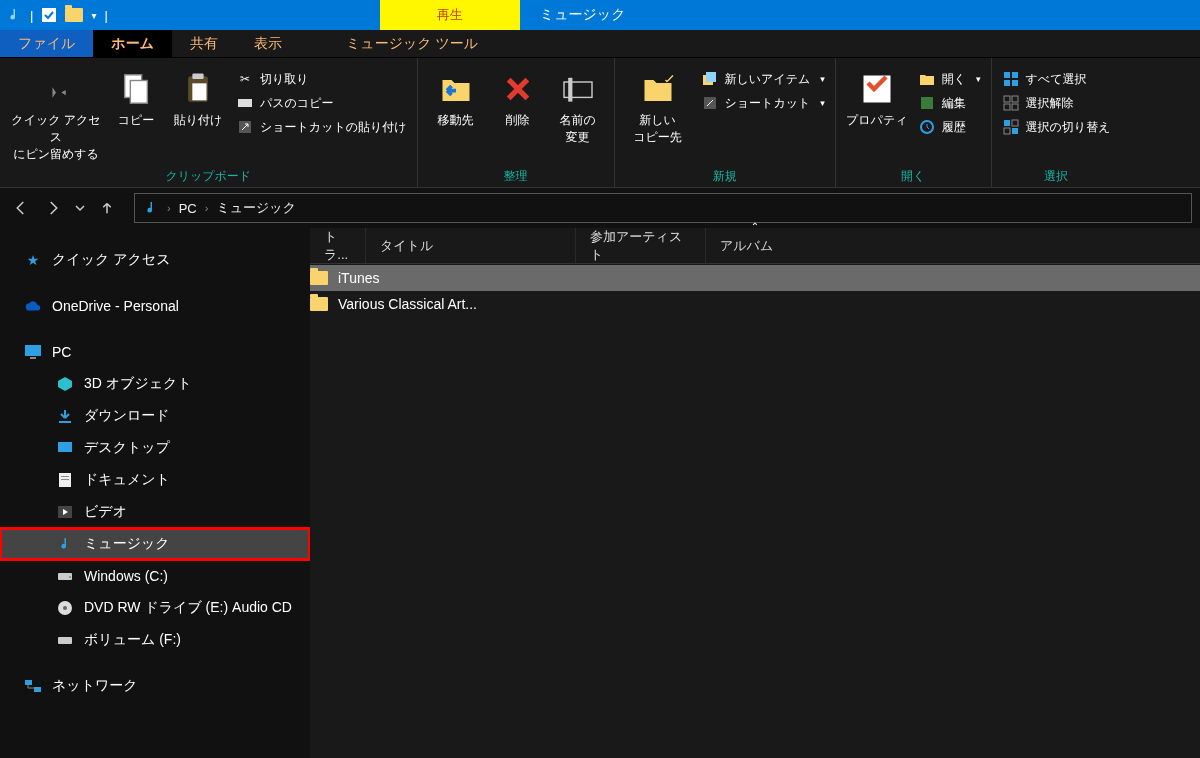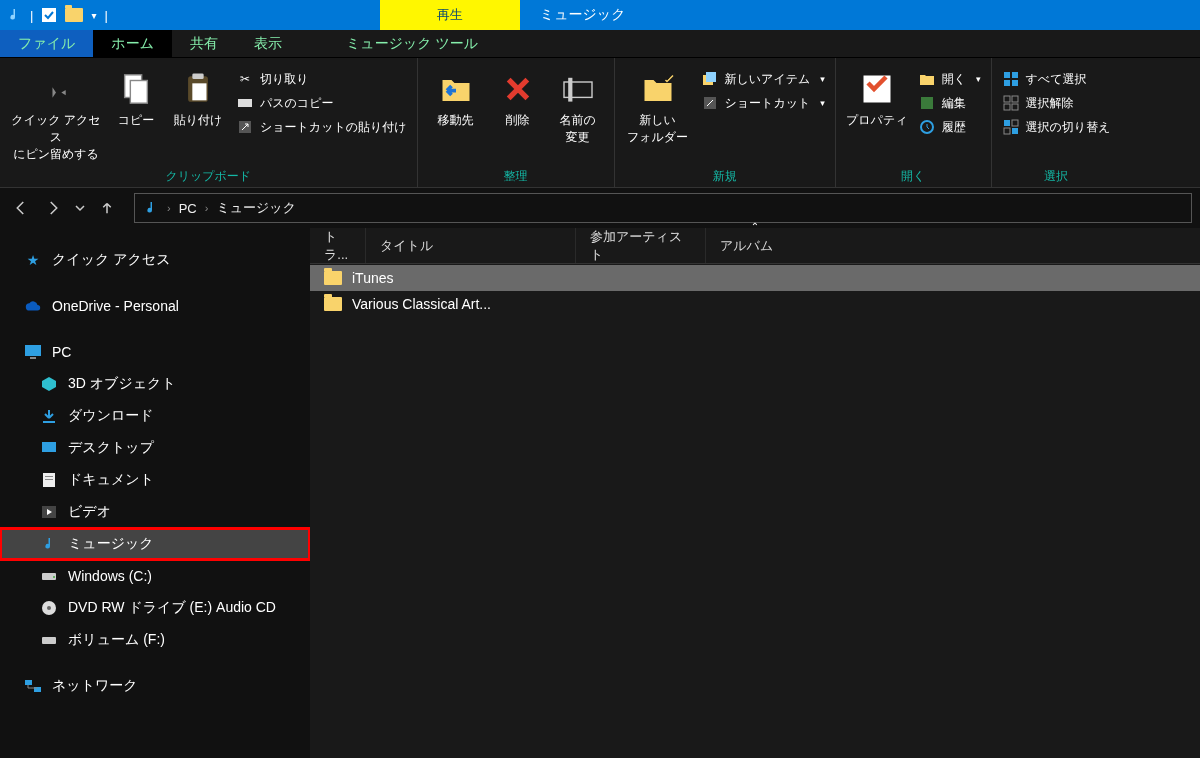--- a/index.html
+++ b/index.html
@@ -1,28 +1,28 @@
 <!DOCTYPE html>
 <html><head>
 <meta charset="utf-8">
 <style>
 * { margin:0; padding:0; box-sizing:border-box; font-family:"Yu Gothic UI","Segoe UI",Meiryo,sans-serif; }
 body { width:1200px; height:758px; background:#191919; color:#fff; overflow:hidden; font-size:13px; }
 
 
 .titlebar { height:30px; background:#0078d7; display:flex; align-items:stretch; }
 .titlebar .qat { display:flex; align-items:center; padding:0 6px; gap:8px; }
-.titlebar .tool-tab { background:#fff700; color:#0c4a6e; width:140px; display:flex; align-items:center; justify-content:center; font-size:13px; margin-left:266px;}
+.titlebar .tool-tab { background:#fff700; color:#c2410c; width:140px; display:flex; align-items:center; justify-content:center; font-size:13px; margin-left:266px;}
 .titlebar .window-label { color:#fff; display:flex; align-items:center; padding:0 20px; font-size:14px; }
 
 
 .ribbon-tabs { height:28px; background:#191919; display:flex; align-items:stretch; border-bottom:1px solid #000;}
-.ribbon-tabs .tab { padding:0 18px; display:flex; align-items:center; color:#86efac; font-size:14px; cursor:default;}
+.ribbon-tabs .tab { padding:0 18px; display:flex; align-items:center; color:#fdba74; font-size:14px; cursor:default;}
 .ribbon-tabs .tab.file { background:#0e5fbf; }
-.ribbon-tabs .tab.active { background:#000; }
+.ribbon-tabs .tab.active { background:#000;font-weight:bold; }
 
 
 .ribbon { height:130px; background:#191919; display:flex; border-bottom:1px solid #333; }
 .group { display:flex; flex-direction:column; padding:6px 10px 2px 10px; border-right:1px solid #333;}
 .group-body { flex:1; display:flex; align-items:flex-start; gap:10px; }
 .group-label { text-align:center; font-size:12px; color:#14b8a6; padding-top:4px;}
 .big-btn { display:flex; flex-direction:column; align-items:center; width:70px; text-align:center; font-size:12px; gap:4px; padding-top:6px;}
 .big-btn .ic { width:38px; height:38px; display:flex; align-items:center; justify-content:center;}
 .small-list { display:flex; flex-direction:column; gap:6px; font-size:12px; padding-top:6px;}
 .small-list .row { display:flex; align-items:center; gap:6px; white-space:nowrap;}
@@ -34,31 +34,31 @@
 .breadcrumb { flex:1; height:30px; border:1px solid #555; background:#111; display:flex; align-items:center; padding:0 8px; gap:8px; color:#eee; margin-left:8px;}
 .breadcrumb .sep { color:#888; font-size:11px;}
 
 
 .main { display:flex; height:530px; }
 .sidebar { width:310px; background:#111; padding:16px 0 0 0; overflow:hidden;}
 .side-item { display:flex; align-items:center; gap:10px; height:32px; padding-left:24px; color:#fff; font-size:14px;}
 .side-item.selected { background:#444; }
 .side-item.highlight { outline:3px solid #f00; outline-offset:-2px; box-shadow:0 0 0 1px #f00; }
 .side-item .ic { width:18px; height:18px; display:flex; align-items:center; justify-content:center;}
-.side-item.sub { padding-left:40px; }
+.side-item.sub { padding-left:56px; }
 .side-gap { height:14px; }
 
 .content { flex:1; background:#191919; display:flex; flex-direction:column;}
 .col-headers { height:36px; display:flex; align-items:center; border-bottom:1px solid #333; color:#ddd; font-size:13px;}
 .col { padding:0 14px; display:flex; align-items:center; gap:6px; height:100%; border-right:1px solid #2a2a2a;}
 .col.name { width:200px;} .col.track{width:56px;} .col.title{width:210px;} .col.artist{width:130px;} .col.album{flex:1; border-right:none;}
 .sort-caret { font-size:10px;}
 
 .file-rows { flex:1; padding:2px 0;}
-.file-row { display:flex; align-items:center; height:26px; padding-left:14px; gap:10px; font-size:14px;}
+.file-row { display:flex; align-items:center; height:26px; gap:10px; font-size:14px;}
 .file-row.selected { background:#6a6a6a; }
 .folder-ic { width:18px; height:14px; background:#f9d36b; border-radius:1px; position:relative;}
 .folder-ic:before{content:"";position:absolute;top:-3px;left:0;width:8px;height:3px;background:#f9d36b;border-radius:1px 1px 0 0;}
 
 
 .folder-mini { width:18px; height:14px; background:#f9d36b; display:inline-block; border-radius:1px; position:relative; }
 .folder-mini:before{content:"";position:absolute;top:-3px;left:0;width:7px;height:3px;background:#f9d36b;border-radius:1px 1px 0 0;}
 
 svg { display:block; }
 </style>
@@ -190,21 +190,21 @@
   <div class="group">
     <div class="group-body">
       <div class="big-btn" style="width:66px;">
         <span class="ic">
             <svg width="40" height="36" viewBox="0 0 24 24">
               <path d="M3 6h6l2 2h10v12H3z" fill="#f9d36b"></path>
               <path d="M17 3l1 1 4-4" stroke="#f9d36b" stroke-width="1" transform="translate(0 3)"></path>
             </svg>
           </span>
         <span style="white-space:pre-line;">新しい
-フォルダー</span>
+コピー先</span>
       </div>
       <div class="small-list">
         <div class="row">
             <span class="ic">
               <svg width="16" height="16">
                 <rect x="1" y="4" width="10" height="10" fill="#f9d36b"></rect>
                 <rect x="4" y="1" width="10" height="10" fill="#8fd3ff"></rect>
               </svg>
             </span>
             <span>新しいアイテム</span>

